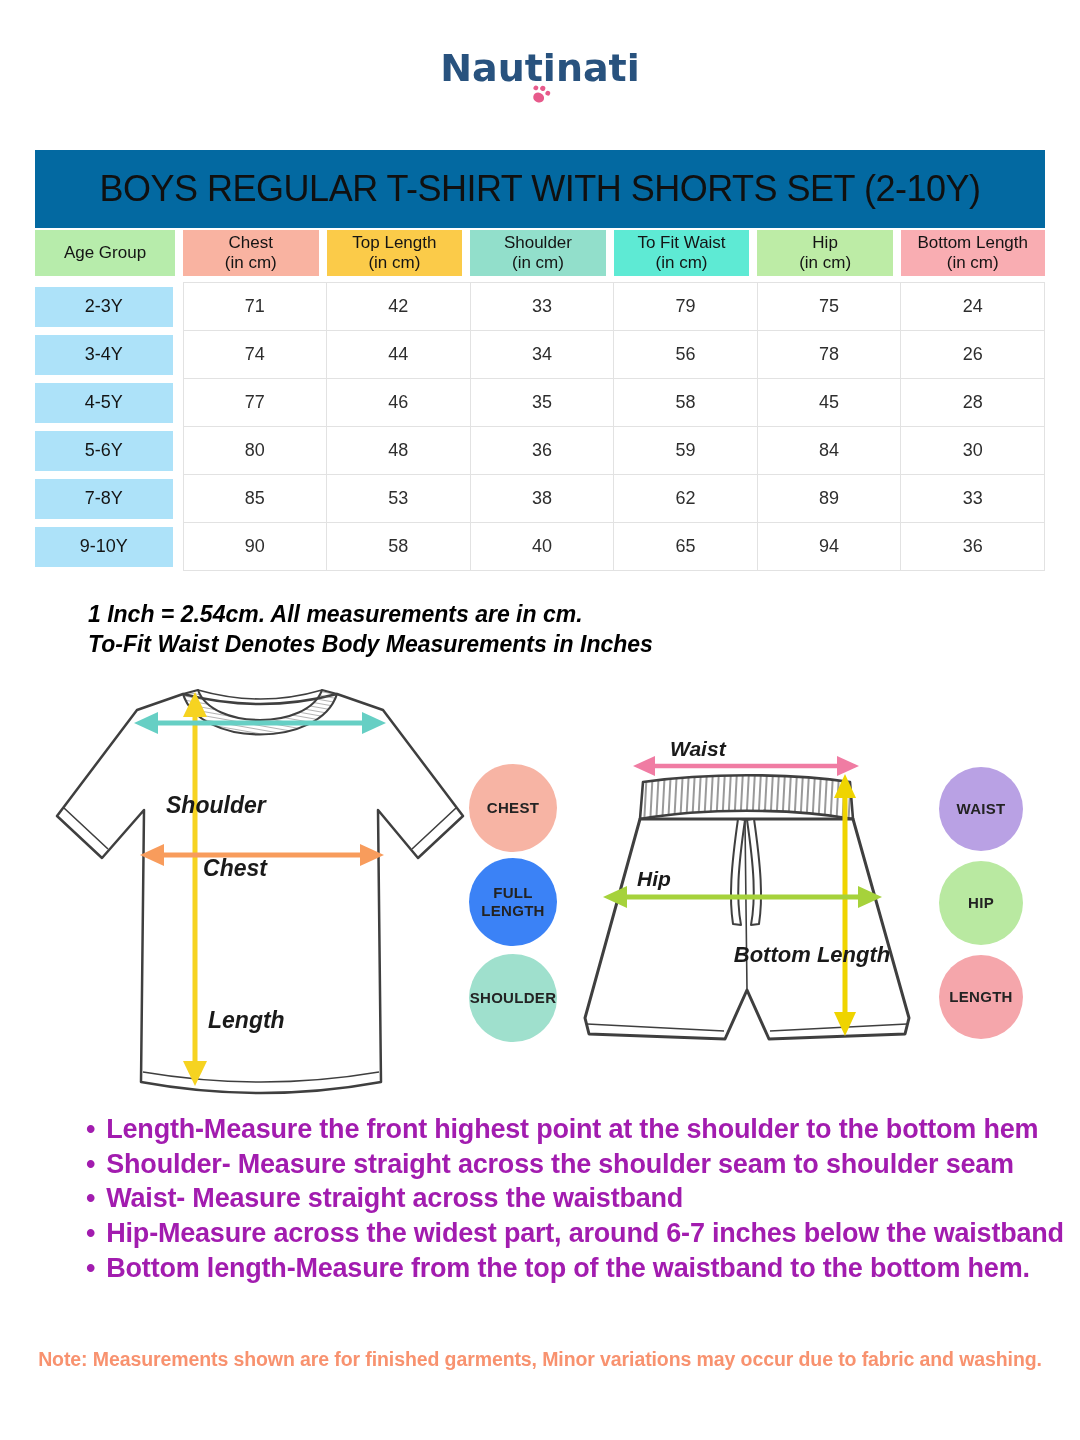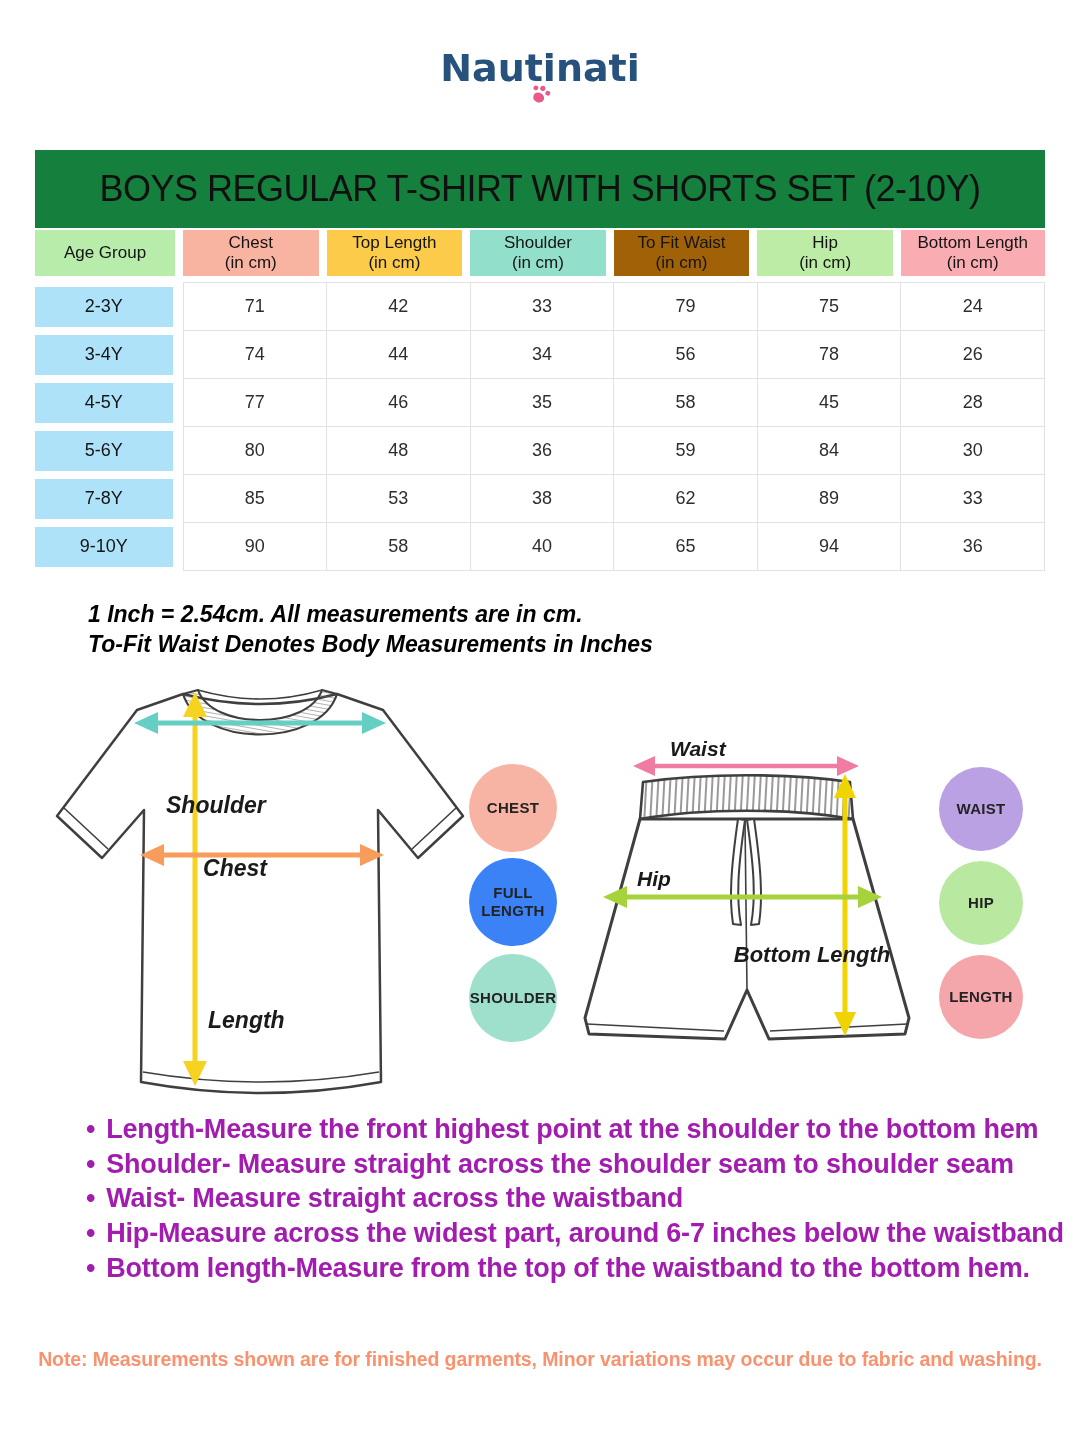--- a/index.html
+++ b/index.html
@@ -13,21 +13,21 @@
   .logo {
     position:relative; display:inline-block; font-weight:bold; font-size:38px;
     color:#28527e; font-family:"DejaVu Sans", sans-serif; letter-spacing:0;
   }
   .paw { position:absolute; }
   .paw-pink { left:48%; top:-12px; transform:rotate(24deg); }
 
   
   .title-banner {
     position:absolute; left:35px; top:150px; width:1010px; height:78px;
-    background:#15803d; display:flex; align-items:center; justify-content:center;
+    background:#0369a1; display:flex; align-items:center; justify-content:center;
     font-size:36px; letter-spacing:-0.5px; color:#101010; white-space:nowrap;
   }
 
   
   .size-table {
     position:absolute; left:35px; top:230px; width:1010px;
     border-collapse:collapse; table-layout:fixed;
   }
   .size-table th { padding:0; font-weight:normal; vertical-align:top; }
   .hdr {
@@ -132,21 +132,21 @@
               <span class="sub">(in cm)</span>
             </div>
           </th>
         <th>
             <div class="hdr" style="background: rgb(146, 223, 203);">
               <span>Shoulder</span>
               <span class="sub">(in cm)</span>
             </div>
           </th>
         <th>
-            <div class="hdr" style="background: #a16207;">
+            <div class="hdr" style="background: #5eead4;">
               <span>To Fit Waist</span>
               <span class="sub">(in cm)</span>
             </div>
           </th>
         <th>
             <div class="hdr" style="background: rgb(189, 236, 166);">
               <span>Hip</span>
               <span class="sub">(in cm)</span>
             </div>
           </th>

